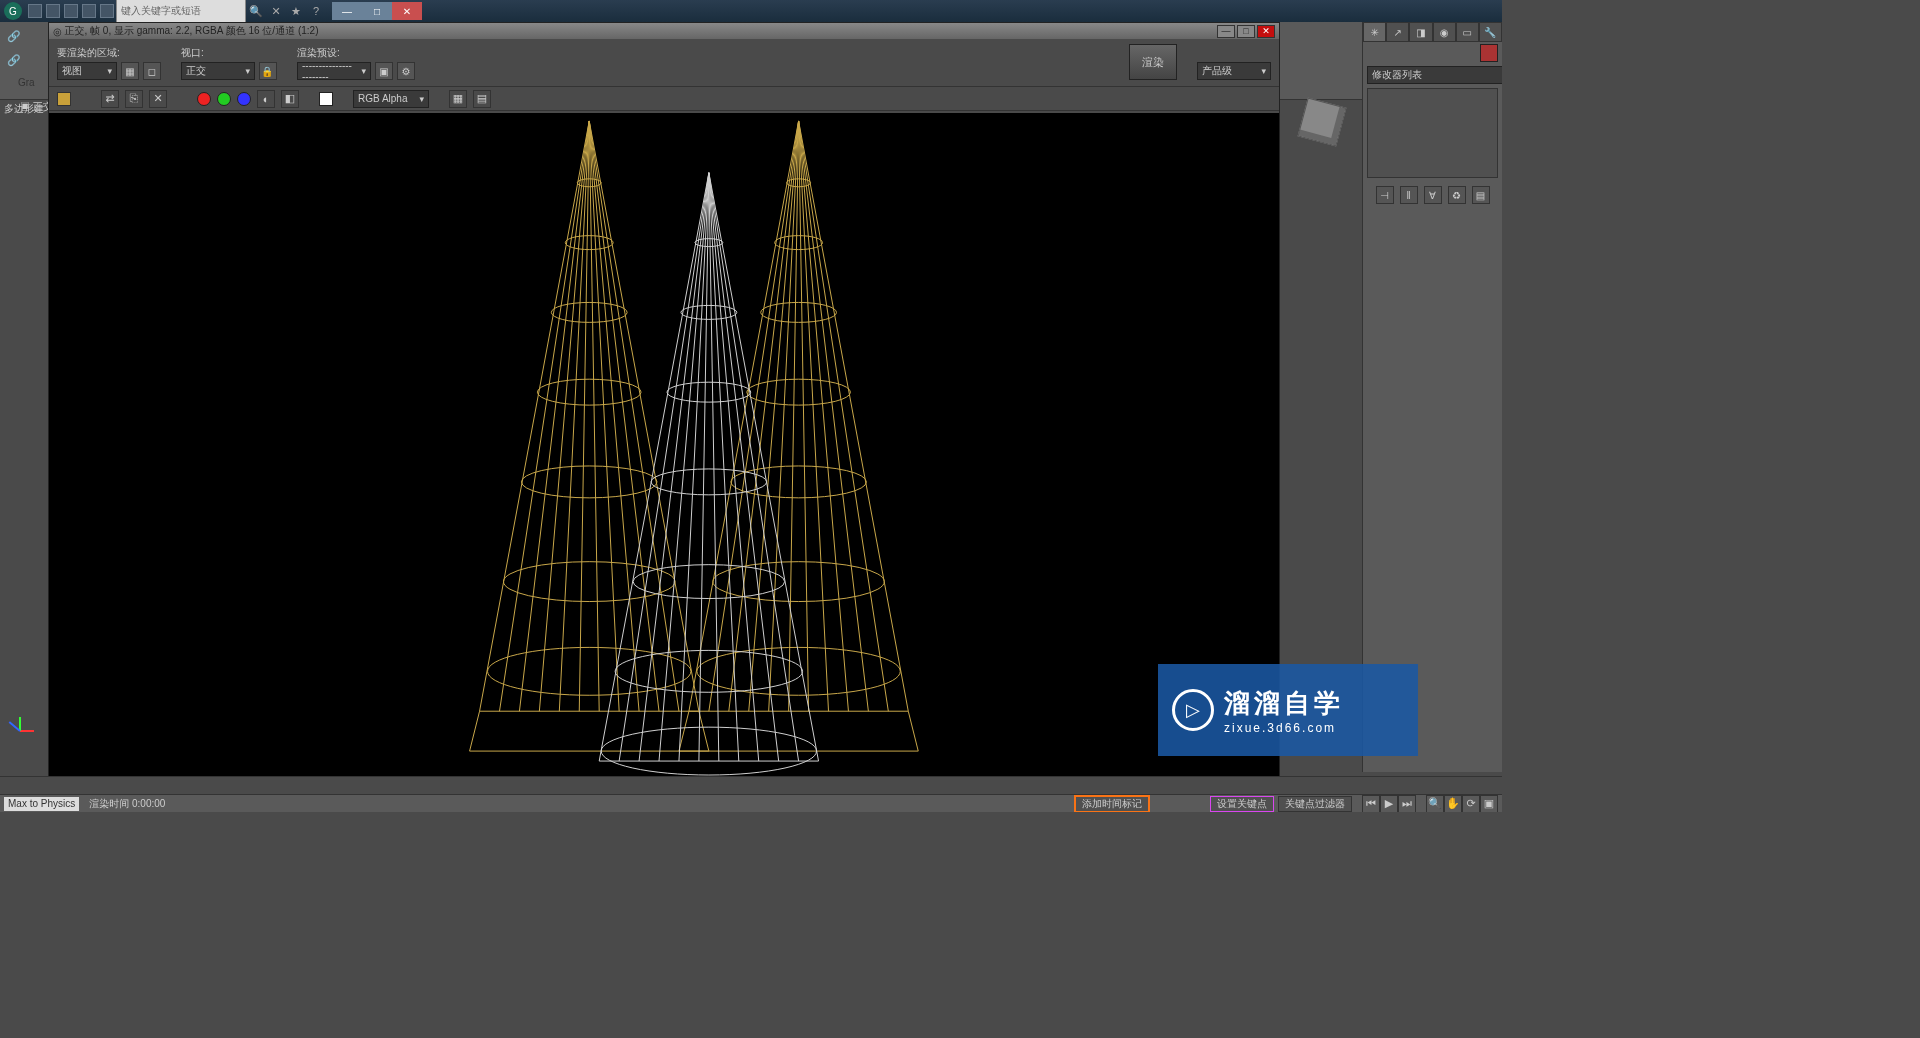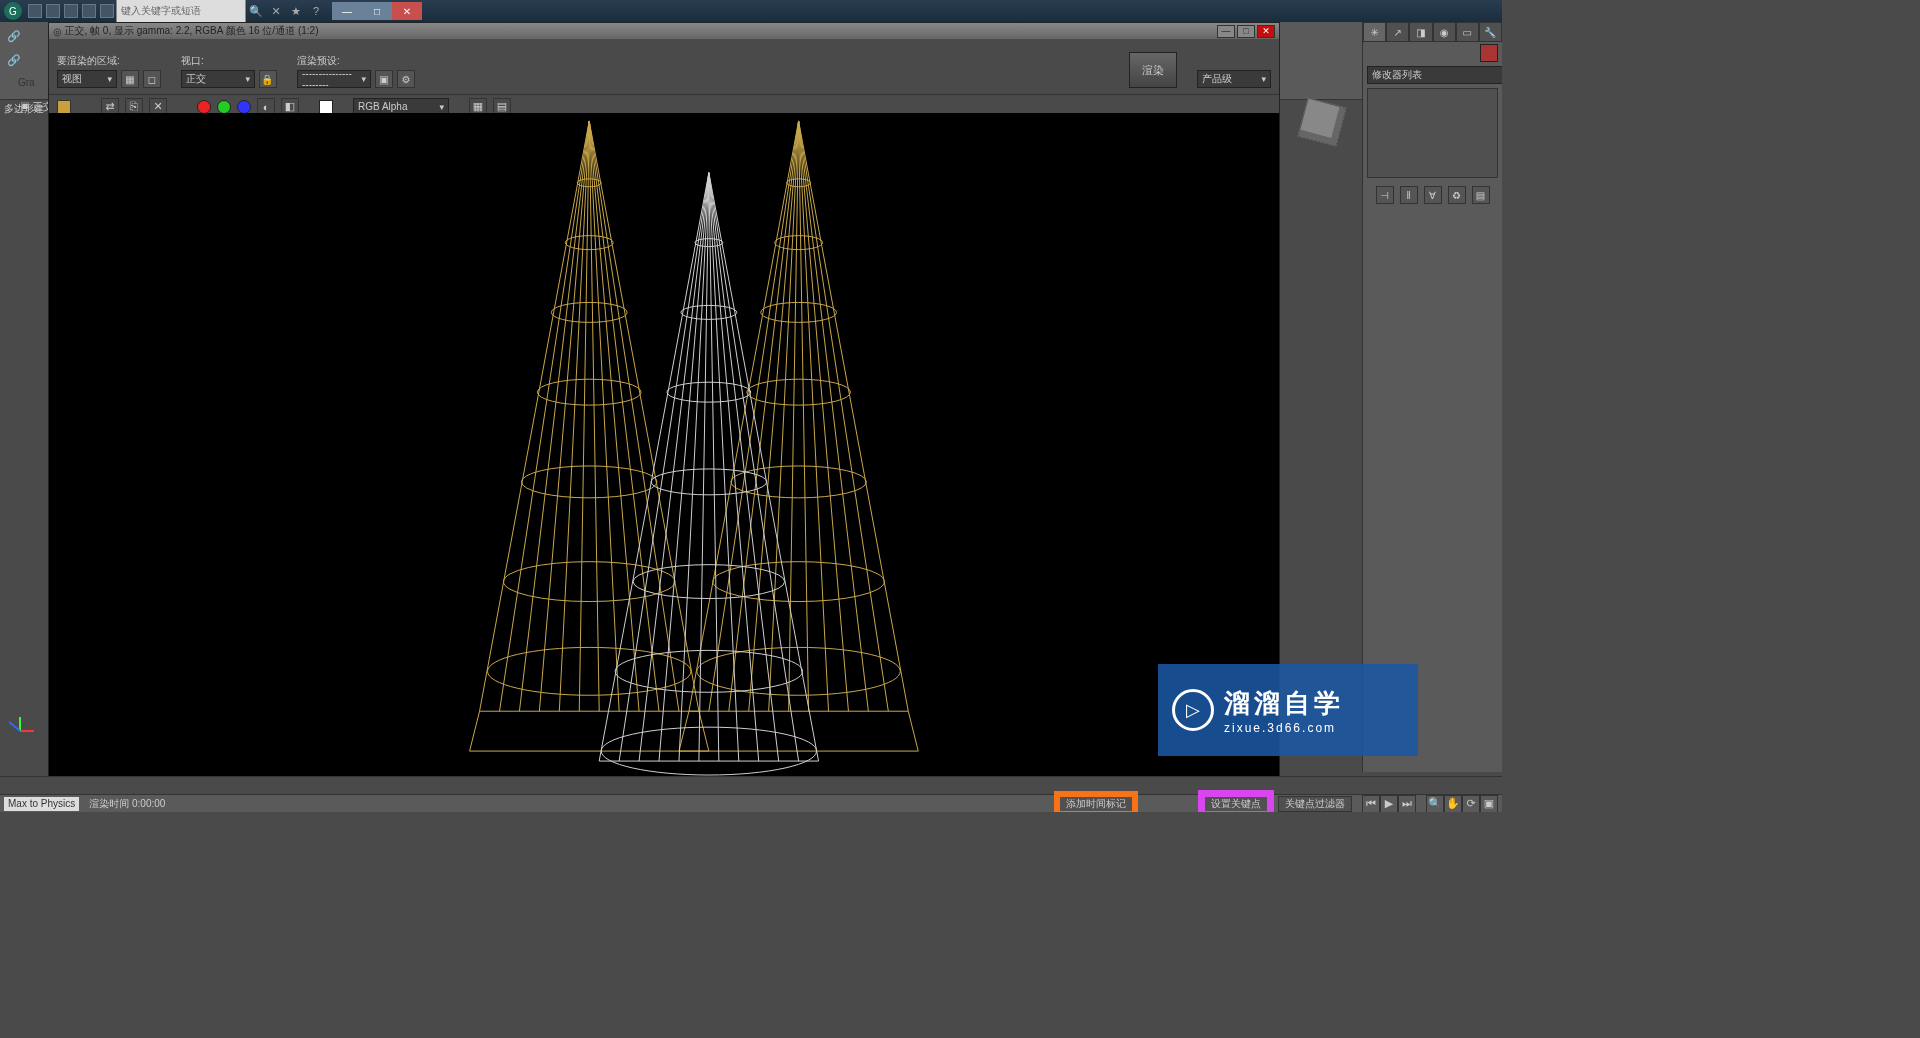--- a/index.html
+++ b/index.html
@@ -27,21 +27,21 @@
 
 
 .render-window { position: absolute; left: 48px; top: 22px; width: 1232px; height: 760px; background: #4a4a4a; border: 1px solid #222; }
 .render-titlebar { height: 16px; background: linear-gradient(#888, #666); display: flex; align-items: center; padding: 0 4px; font-size: 10px; color: #222; }
 .render-titlebar .spacer { flex: 1; }
 .render-win-btn { width: 18px; height: 13px; margin-left: 2px; display: flex; align-items: center; justify-content: center; font-size: 9px; border: 1px solid #333; }
 .rwb-min { background: #888; }
 .rwb-max { background: #888; }
 .rwb-close { background: #c40e0e; color: #fff; }
 
-.render-controls { height: 56px; background: #4a4a4a; border-bottom: 1px solid #333; display: flex; align-items: flex-end; padding: 0 8px 6px 8px; gap: 20px; }
+.render-controls { height: 48px; background: #4a4a4a; border-bottom: 1px solid #333; display: flex; align-items: flex-end; padding: 0 8px 6px 8px; gap: 20px; }
 .control-group { display: flex; flex-direction: column; gap: 2px; }
 .control-label { font-size: 10px; color: #ccc; }
 .control-row { display: flex; gap: 4px; }
 .dropdown { height: 18px; background: #3a3a3a; border: 1px solid #222; color: #ccc; font-size: 10px; padding: 0 18px 0 4px; position: relative; display: flex; align-items: center; }
 .dropdown::after { content: "▾"; position: absolute; right: 4px; font-size: 9px; }
 .small-btn { width: 18px; height: 18px; background: #555; border: 1px solid #333; display: flex; align-items: center; justify-content: center; font-size: 10px; }
 .render-btn { height: 36px; width: 48px; background: linear-gradient(#666, #444); border: 1px solid #222; display: flex; align-items: center; justify-content: center; font-size: 11px; }
 
 .render-toolbar2 { height: 24px; background: #4a4a4a; border-bottom: 1px solid #333; display: flex; align-items: center; padding: 0 8px; gap: 6px; }
 .save-icon { width: 14px; height: 14px; background: #c9a13a; border: 1px solid #333; }
@@ -179,21 +179,21 @@
     <div class="tb-tool">✕</div>
     <div style="width:18px"></div>
     <div class="color-dot red-dot"></div>
     <div class="color-dot green-dot"></div>
     <div class="color-dot blue-dot"></div>
     <div class="tb-tool">◐</div>
     <div class="tb-tool">◧</div>
     <div style="width:8px"></div>
     <div class="white-swatch"></div>
     <div style="width:8px"></div>
-    <div class="dropdown" style="width:96px">RGB Alpha</div>
+    <div class="dropdown" style="width:76px">RGB Alpha</div>
     <div style="width:8px"></div>
     <div class="tb-tool">▦</div>
     <div class="tb-tool">▤</div>
   </div>
 
   <div class="render-viewport">
     <svg viewBox="0 0 1230 670">
 
       <g stroke="#c9a84a" stroke-width="1" fill="none">
 
@@ -296,23 +296,23 @@
     <div class="wm-sub">zixue.3d66.com</div>
   </div>
 </div>
 
 <div class="timeline-row"></div>
 <div class="bottom-bar">
   <div class="status-left">Max to Physics</div>
   <div style="width:10px"></div>
   <div>渲染时间 0:00:00</div>
   <div style="flex:1"></div>
-  <div style="border:6px solid #f97316; padding:0 6px; background:#505050;">添加时间标记</div>
+  <div style="border:2px solid #f97316; padding:0 6px; background:#505050;">添加时间标记</div>
   <div style="width:60px"></div>
-  <div style="border:7px solid #d946ef; padding:0 6px; background:#505050;">设置关键点</div>
+  <div style="border:1px solid #d946ef; padding:0 6px; background:#505050;">设置关键点</div>
   <div style="border:1px solid #333; padding:0 6px; background:#505050; margin-left:4px;">关键点过滤器</div>
   <div style="width:10px"></div>
   <div class="tb-tool">⏮</div>
   <div class="tb-tool">▶</div>
   <div class="tb-tool">⏭</div>
   <div style="width:10px"></div>
   <div class="tb-tool">🔍</div>
   <div class="tb-tool">✋</div>
   <div class="tb-tool">⟳</div>
   <div class="tb-tool">▣</div>

